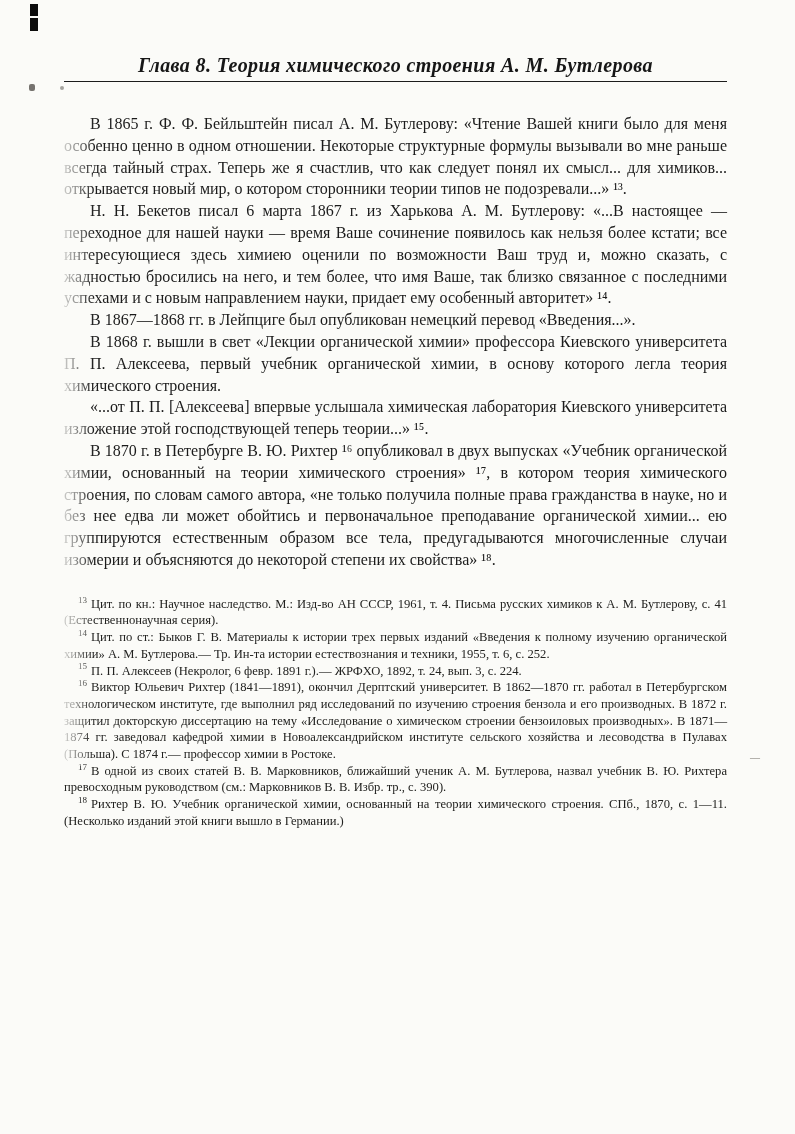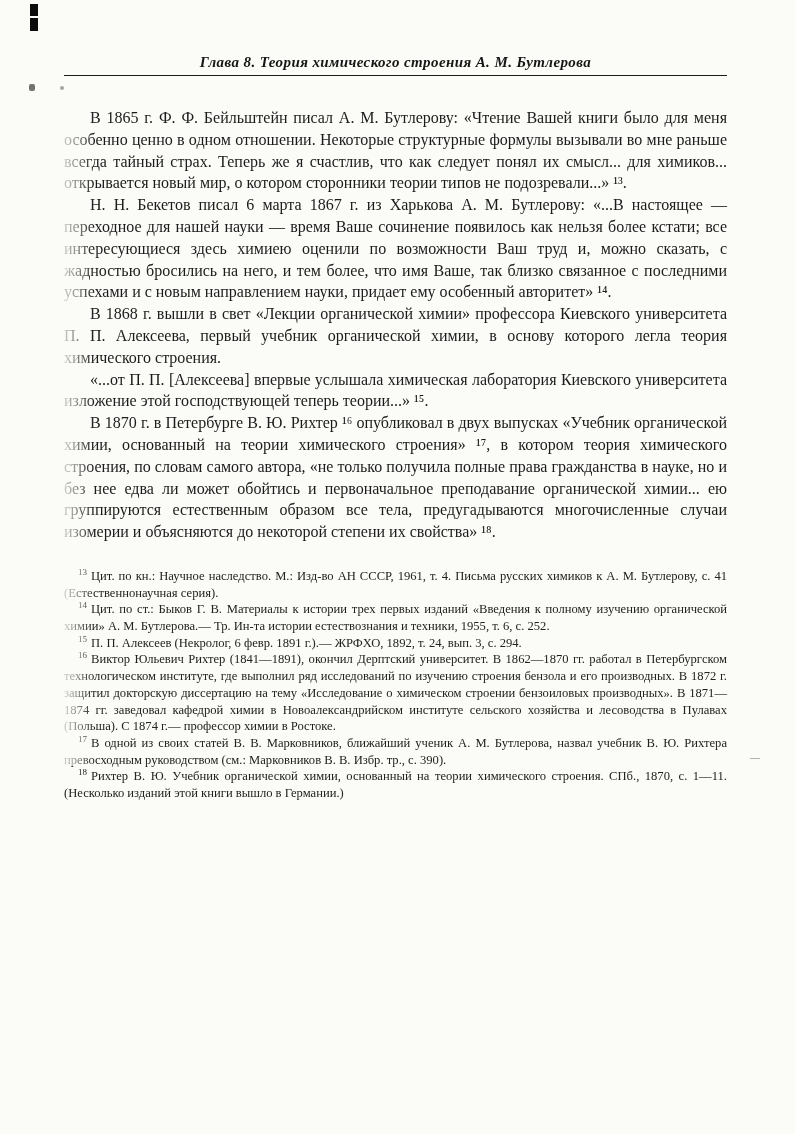--- a/index.html
+++ b/index.html
@@ -65,21 +65,21 @@
     font-size: 10px;
     color: #7a776f;
     letter-spacing: -1px;
   }
 
   
   .running-head {
     text-align: center;
     font-style: italic;
     font-weight: 700;
-    font-size: 15px;
+    font-size: 20px;
     letter-spacing: 0.4px;
     color: #161616;
   }
   .head-rule {
     border: none;
     border-bottom: 1.7px solid #1c1c1c;
     margin: 4px 0 0 0;
   }
 
   
@@ -123,27 +123,28 @@
   <div class="margin-speck2"></div>
   <div class="left-fade"></div>
   <div class="dash-artifact">—</div>
 
   <div class="running-head">Глава 8. Теория химического строения А. М. Бутлерова</div>
   <hr class="head-rule">
 
   <div class="body-text">
     <p>В 1865 г. Ф. Ф. Бейльштейн писал А. М. Бутлерову: «Чтение Вашей книги было для меня особенно ценно в одном отношении. Некоторые структурные формулы вызывали во мне раньше всегда тайный страх. Теперь же я счастлив, что как следует понял их смысл... для химиков... открывается новый мир, о котором сторонники теории типов не подозревали...» ¹³.</p>
     <p>Н. Н. Бекетов писал 6 марта 1867 г. из Харькова А. М. Бутлерову: «...В настоящее — переходное для нашей науки — время Ваше сочинение появилось как нельзя более кстати; все интересующиеся здесь химиею оценили по возможности Ваш труд и, можно сказать, с жадностью бросились на него, и тем более, что имя Ваше, так близко связанное с последними успехами и с новым направлением науки, придает ему особенный авторитет» ¹⁴.</p>
+    <p>В 1867—1868 гг. в Лейпциге был опубликован немецкий перевод «Введения...».</p>
     <p>В 1868 г. вышли в свет «Лекции органической химии» профессора Киевского университета П. П. Алексеева, первый учебник органической химии, в основу которого легла теория химического строения.</p>
     <p>«...от П. П. [Алексеева] впервые услышала химическая лаборатория Киевского университета изложение этой господствующей теперь теории...» ¹⁵.</p>
     <p>В 1870 г. в Петербурге В. Ю. Рихтер ¹⁶ опубликовал в двух выпусках «Учебник органической химии, основанный на теории химического строения» ¹⁷, в котором теория химического строения, по словам самого автора, «не только получила полные права гражданства в науке, но и без нее едва ли может обойтись и первоначальное преподавание органической химии... ею группируются естественным образом все тела, предугадываются многочисленные случаи изомерии и объясняются до некоторой степени их свойства» ¹⁸.</p>
   </div>
 
   <div class="footnotes">
     <p><sup>13</sup><span>Цит. по кн.: Научное наследство. М.: Изд-во АН СССР, 1961, т. 4. Письма русских химиков к А. М. Бутлерову, с. 41 (Естественнонаучная серия).</span></p>
     <p><sup>14</sup><span>Цит. по ст.: Быков Г. В. Материалы к истории трех первых изданий «Введения к полному изучению органической химии» А. М. Бутлерова.— Тр. Ин-та истории естествознания и техники, 1955, т. 6, с. 252.</span></p>
-    <p><sup>15</sup><span>П. П. Алексеев (Некролог, 6 февр. 1891 г.).— ЖРФХО, 1892, т. 24, вып. 3, с. 294.</span></p>
+    <p><sup>15</sup><span>П. П. Алексеев (Некролог, 6 февр. 1891 г.).— ЖРФХО, 1892, т. 24, вып. 3, с. 224.</span></p>
     <p><sup>16</sup><span>Виктор Юльевич Рихтер (1841—1891), окончил Дерптский университет. В 1862—1870 гг. работал в Петербургском технологическом институте, где выполнил ряд исследований по изучению строения бензола и его производных. В 1872 г. защитил докторскую диссертацию на тему «Исследование о химическом строении бензоиловых производных». В 1871—1874 гг. заведовал кафедрой химии в Новоалександрийском институте сельского хозяйства и лесоводства в Пулавах (Польша). С 1874 г.— профессор химии в Ростоке.</span></p>
     <p><sup>17</sup><span>В одной из своих статей В. В. Марковников, ближайший ученик А. М. Бутлерова, назвал учебник В. Ю. Рихтера превосходным руководством (см.: Марковников В. В. Избр. тр., с. 390).</span></p>
     <p><sup>18</sup><span>Рихтер В. Ю. Учебник органической химии, основанный на теории химического строения. СПб., 1870, с. 1—11. (Несколько изданий этой книги вышло в Германии.)</span></p>
   </div>
 
 </div>
 
 </body></html>

